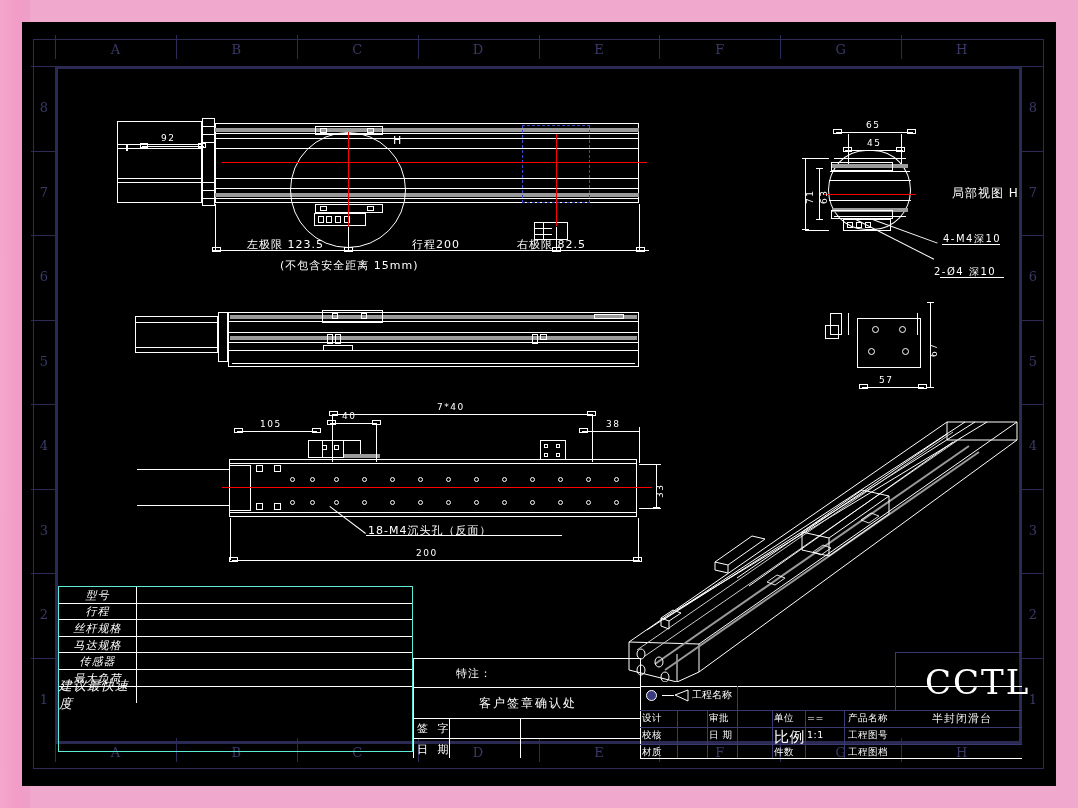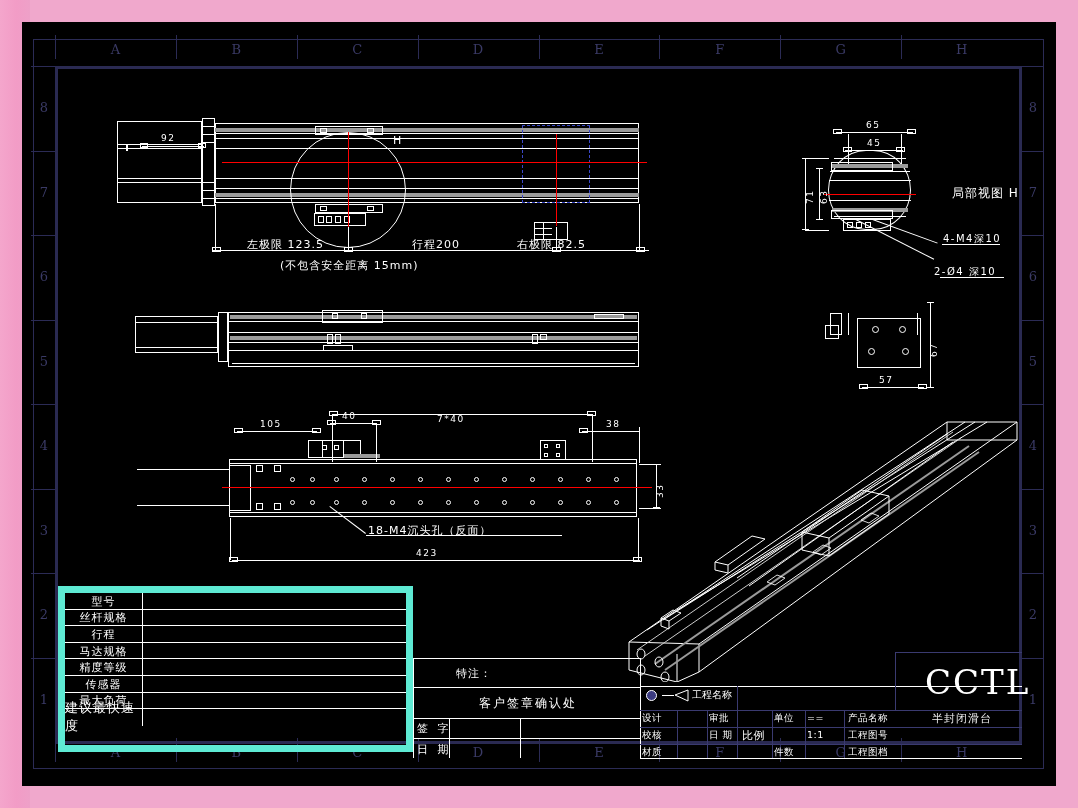--- a/index.html
+++ b/index.html
@@ -48,21 +48,21 @@
   .dimh::before{left:0;} .dimh::after{right:0;}
   .dimv{position:absolute;width:1px;background:#fff;}
   .dimv::before,.dimv::after{content:"";position:absolute;left:-3px;width:7px;height:1px;background:#fff;}
   .dimv::before{top:0;} .dimv::after{bottom:0;}
   .ext{position:absolute;background:#fff;width:1px;}
   .exth{position:absolute;background:#fff;height:1px;}
   .tv{position:absolute;color:#fff;font-size:9px;letter-spacing:1.5px;
      transform-origin:0 0;transform:rotate(-90deg);white-space:nowrap;}
 
   
-  .tbl{position:absolute;border:7px solid #5eead4;box-sizing:border-box;}
+  .tbl{position:absolute;border:1px solid #5eead4;box-sizing:border-box;font-style:italic;}
   .trow{display:flex;border-bottom:1px solid #fff;box-sizing:border-box;}
   .trow:last-child{border-bottom:none;}
   .tcellL{border-right:1px solid #fff;box-sizing:border-box;color:#fff;font-size:11px;
      display:flex;align-items:center;justify-content:center;letter-spacing:1px;}
   .tcellR{box-sizing:border-box;color:#fff;font-size:11px;display:flex;align-items:center;
      justify-content:center;flex:1;}
 
   .logo{position:absolute;color:#fff;font-family:"DejaVu Serif",serif;font-size:34px;
      letter-spacing:2px;}
 
@@ -320,37 +320,37 @@
     <div class="t dim" style="left:238px;top:398px;">105</div>
 
     <div class="exth" style="left:308px;top:401px;width:47px;"></div>
     <div class="box" style="left:305px;top:398px;width:9px;height:5px;"></div>
     <div class="box" style="left:350px;top:398px;width:9px;height:5px;"></div>
     <div class="t dim" style="left:320px;top:390px;">40</div>
 
     <div class="exth" style="left:310px;top:392px;width:260px;"></div>
     <div class="box" style="left:307px;top:389px;width:9px;height:5px;"></div>
     <div class="box" style="left:565px;top:389px;width:9px;height:5px;"></div>
-    <div class="t dim" style="left:415px;top:393px;">7*40</div>
+    <div class="t dim" style="left:415px;top:381px;">7*40</div>
 
     <div class="exth" style="left:560px;top:409px;width:58px;"></div>
     <div class="box" style="left:557px;top:406px;width:9px;height:5px;"></div>
     <div class="t dim" style="left:584px;top:398px;">38</div>
 
     <div class="ext" style="left:310px;top:392px;height:48px;"></div>
     <div class="ext" style="left:354px;top:401px;height:39px;"></div>
     <div class="ext" style="left:570px;top:392px;height:48px;"></div>
     <div class="ext" style="left:617px;top:405px;height:36px;"></div>
 
     <div class="exth" style="left:210px;top:538px;width:408px;"></div>
     <div class="box" style="left:207px;top:535px;width:9px;height:5px;"></div>
     <div class="box" style="left:611px;top:535px;width:9px;height:5px;"></div>
     <div class="ext" style="left:208px;top:496px;height:42px;"></div>
     <div class="ext" style="left:616px;top:496px;height:42px;"></div>
-    <div class="t dim" style="left:394px;top:527px;">423</div>
+    <div class="t dim" style="left:394px;top:527px;">200</div>
 
     <div class="dimv" style="left:634px;top:442px;height:44px;"></div>
     <div class="tv" style="left:633px;top:476px;">33</div>
     <div class="exth" style="left:617px;top:442px;width:22px;"></div>
     <div class="exth" style="left:617px;top:486px;width:22px;"></div>
 
     <div class="lead" style="left:308px;top:484px;width:45px;transform:rotate(37deg);"></div>
     <div class="exth" style="left:344px;top:513px;width:196px;"></div>
     <div class="t cn" style="left:346px;top:503px;">18-M4沉头孔（反面）</div>
   </div>
@@ -470,33 +470,29 @@
       </g>
     </svg>
   </div>
 
   <div class="tbl" id="specTable" style="left:36px;top:564px;width:355px;height:166px;">
         <div class="trow" style="height: 16.6px;">
           <div class="tcellL" style="width: 78px; height: 16.6px; font-size: 11px;">型号</div>
           <div class="tcellR" style="height: 16.6px;"></div>
         </div>
         <div class="trow" style="height: 16.6px;">
+          <div class="tcellL" style="width: 78px; height: 16.6px; font-size: 11px;">行程</div>
+          <div class="tcellR" style="height: 16.6px;"></div>
+        </div>
+        <div class="trow" style="height: 16.6px;">
           <div class="tcellL" style="width: 78px; height: 16.6px; font-size: 11px;">丝杆规格</div>
           <div class="tcellR" style="height: 16.6px;"></div>
         </div>
         <div class="trow" style="height: 16.6px;">
-          <div class="tcellL" style="width: 78px; height: 16.6px; font-size: 11px;">行程</div>
-          <div class="tcellR" style="height: 16.6px;"></div>
-        </div>
-        <div class="trow" style="height: 16.6px;">
           <div class="tcellL" style="width: 78px; height: 16.6px; font-size: 11px;">马达规格</div>
-          <div class="tcellR" style="height: 16.6px;"></div>
-        </div>
-        <div class="trow" style="height: 16.6px;">
-          <div class="tcellL" style="width: 78px; height: 16.6px; font-size: 11px;">精度等级</div>
           <div class="tcellR" style="height: 16.6px;"></div>
         </div>
         <div class="trow" style="height: 16.6px;">
           <div class="tcellL" style="width: 78px; height: 16.6px; font-size: 11px;">传感器</div>
           <div class="tcellR" style="height: 16.6px;"></div>
         </div>
         <div class="trow" style="height: 16.6px;">
           <div class="tcellL" style="width: 78px; height: 16.6px; font-size: 11px;">最大负荷</div>
           <div class="tcellR" style="height: 16.6px;"></div>
         </div>
@@ -553,21 +549,21 @@
           <div class="t" style="font-size: 9.5px; letter-spacing: 0.5px; position: absolute; left: 657px; top: 691px;"></div>
           <div class="t" style="font-size: 9.5px; letter-spacing: 0.5px; position: absolute; left: 687px; top: 691px;">审批</div>
           <div class="t" style="font-size: 9.5px; letter-spacing: 0.5px; position: absolute; left: 717px; top: 691px;"></div>
           <div class="t" style="font-size: 9.5px; letter-spacing: 0.5px; position: absolute; left: 752px; top: 691px;">单位</div>
           <div class="t" style="font-size: 9.5px; letter-spacing: 0.5px; position: absolute; left: 785px; top: 691px;">==</div>
           <div class="t" style="font-size: 9.5px; letter-spacing: 0.5px; position: absolute; left: 826px; top: 691px;">产品名称</div>
           <div class="t" style="font-size: 9.5px; letter-spacing: 0.5px; position: absolute; left: 620px; top: 708px;">校核</div>
           <div class="t" style="font-size: 9.5px; letter-spacing: 0.5px; position: absolute; left: 657px; top: 708px;"></div>
           <div class="t" style="font-size: 9.5px; letter-spacing: 0.5px; position: absolute; left: 687px; top: 708px;">日 期</div>
           <div class="t" style="font-size: 9.5px; letter-spacing: 0.5px; position: absolute; left: 717px; top: 708px;"></div>
-          <div class="t" style="font-size: 11px; letter-spacing: 0.5px; position: absolute; left: 720px; top: 708px;">比例</div>
+          <div class="t" style="font-size: 15px; letter-spacing: 0.5px; position: absolute; left: 752px; top: 708px;">比例</div>
           <div class="t" style="font-size: 9.5px; letter-spacing: 0.5px; position: absolute; left: 785px; top: 708px;">1:1</div>
           <div class="t" style="font-size: 9.5px; letter-spacing: 0.5px; position: absolute; left: 826px; top: 708px;">工程图号</div>
           <div class="t" style="font-size: 9.5px; letter-spacing: 0.5px; position: absolute; left: 620px; top: 725px;">材质</div>
           <div class="t" style="font-size: 9.5px; letter-spacing: 0.5px; position: absolute; left: 657px; top: 725px;"></div>
           <div class="t" style="font-size: 9.5px; letter-spacing: 0.5px; position: absolute; left: 687px; top: 725px;"></div>
           <div class="t" style="font-size: 9.5px; letter-spacing: 0.5px; position: absolute; left: 717px; top: 725px;"></div>
           <div class="t" style="font-size: 9.5px; letter-spacing: 0.5px; position: absolute; left: 752px; top: 725px;">件数</div>
           <div class="t" style="font-size: 9.5px; letter-spacing: 0.5px; position: absolute; left: 785px; top: 725px;"></div>
           <div class="t" style="font-size: 9.5px; letter-spacing: 0.5px; position: absolute; left: 826px; top: 725px;">工程图档</div>
         </div>

